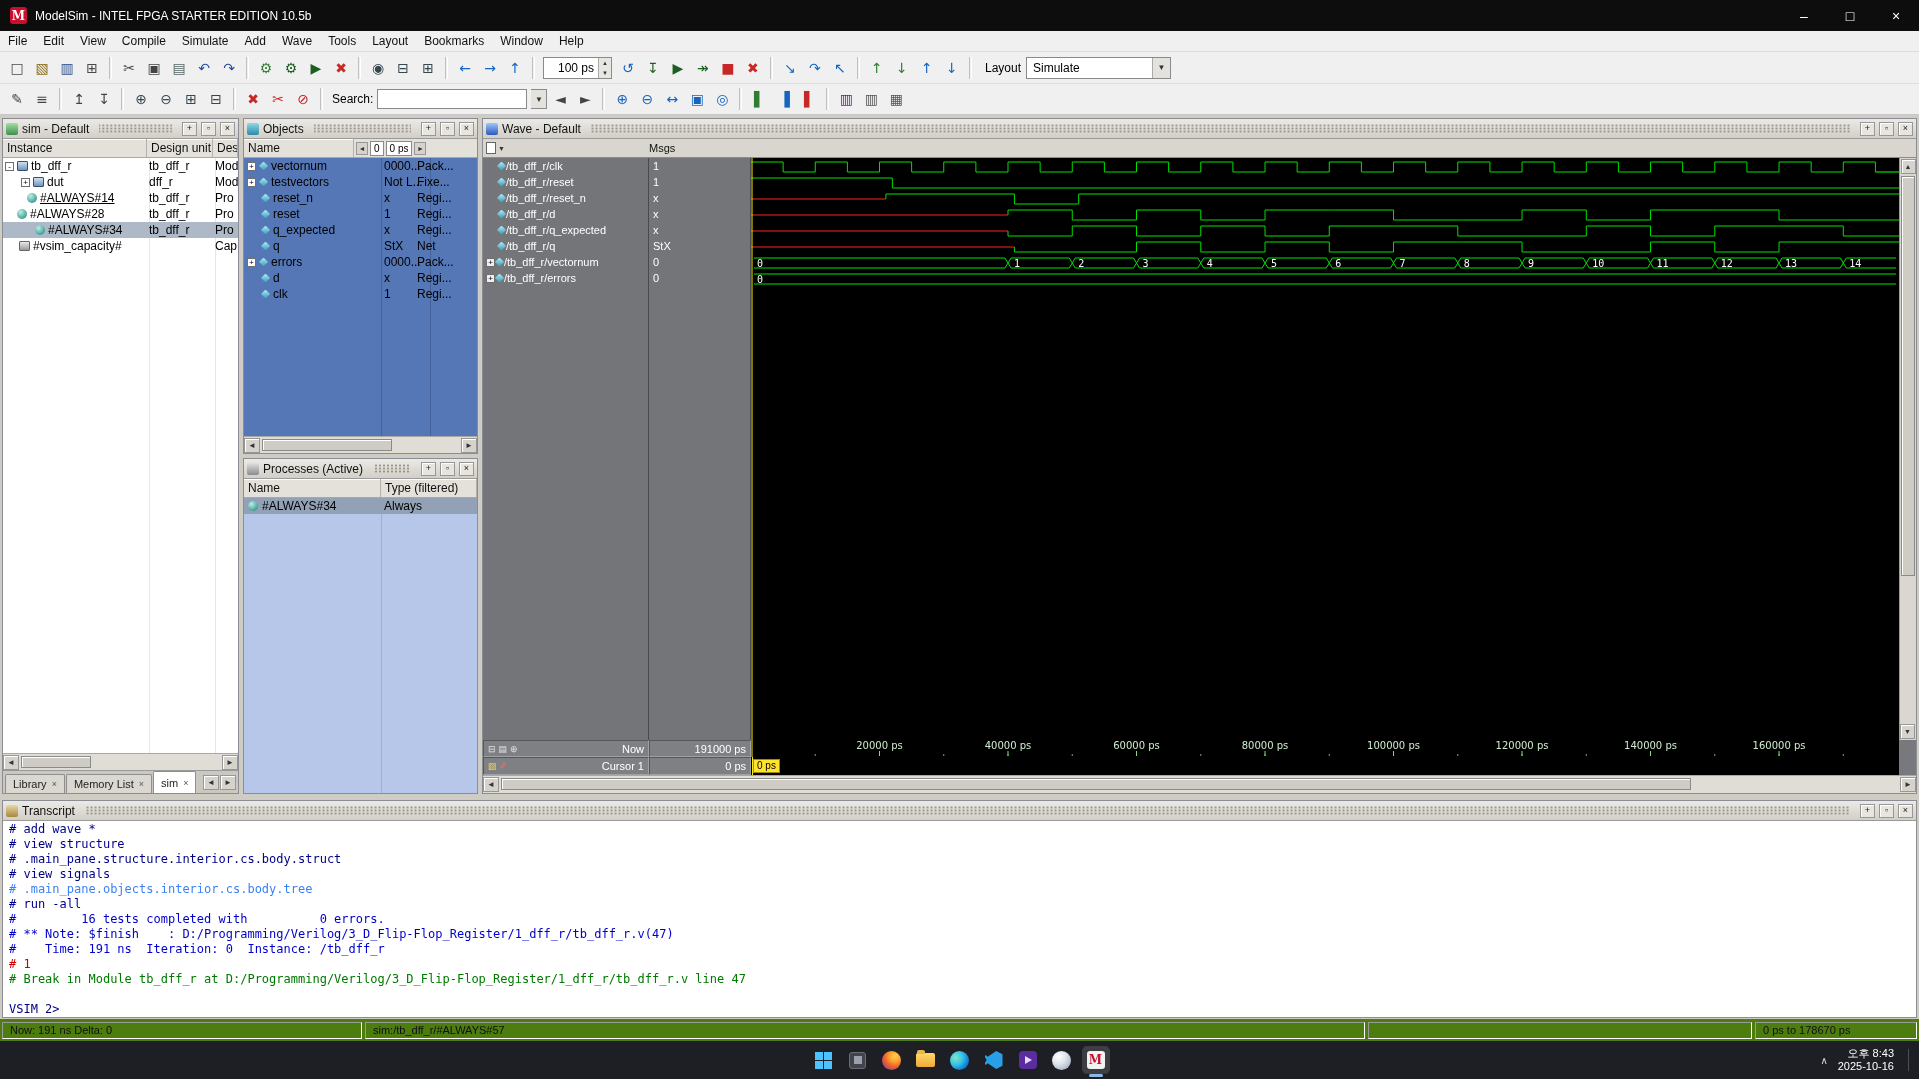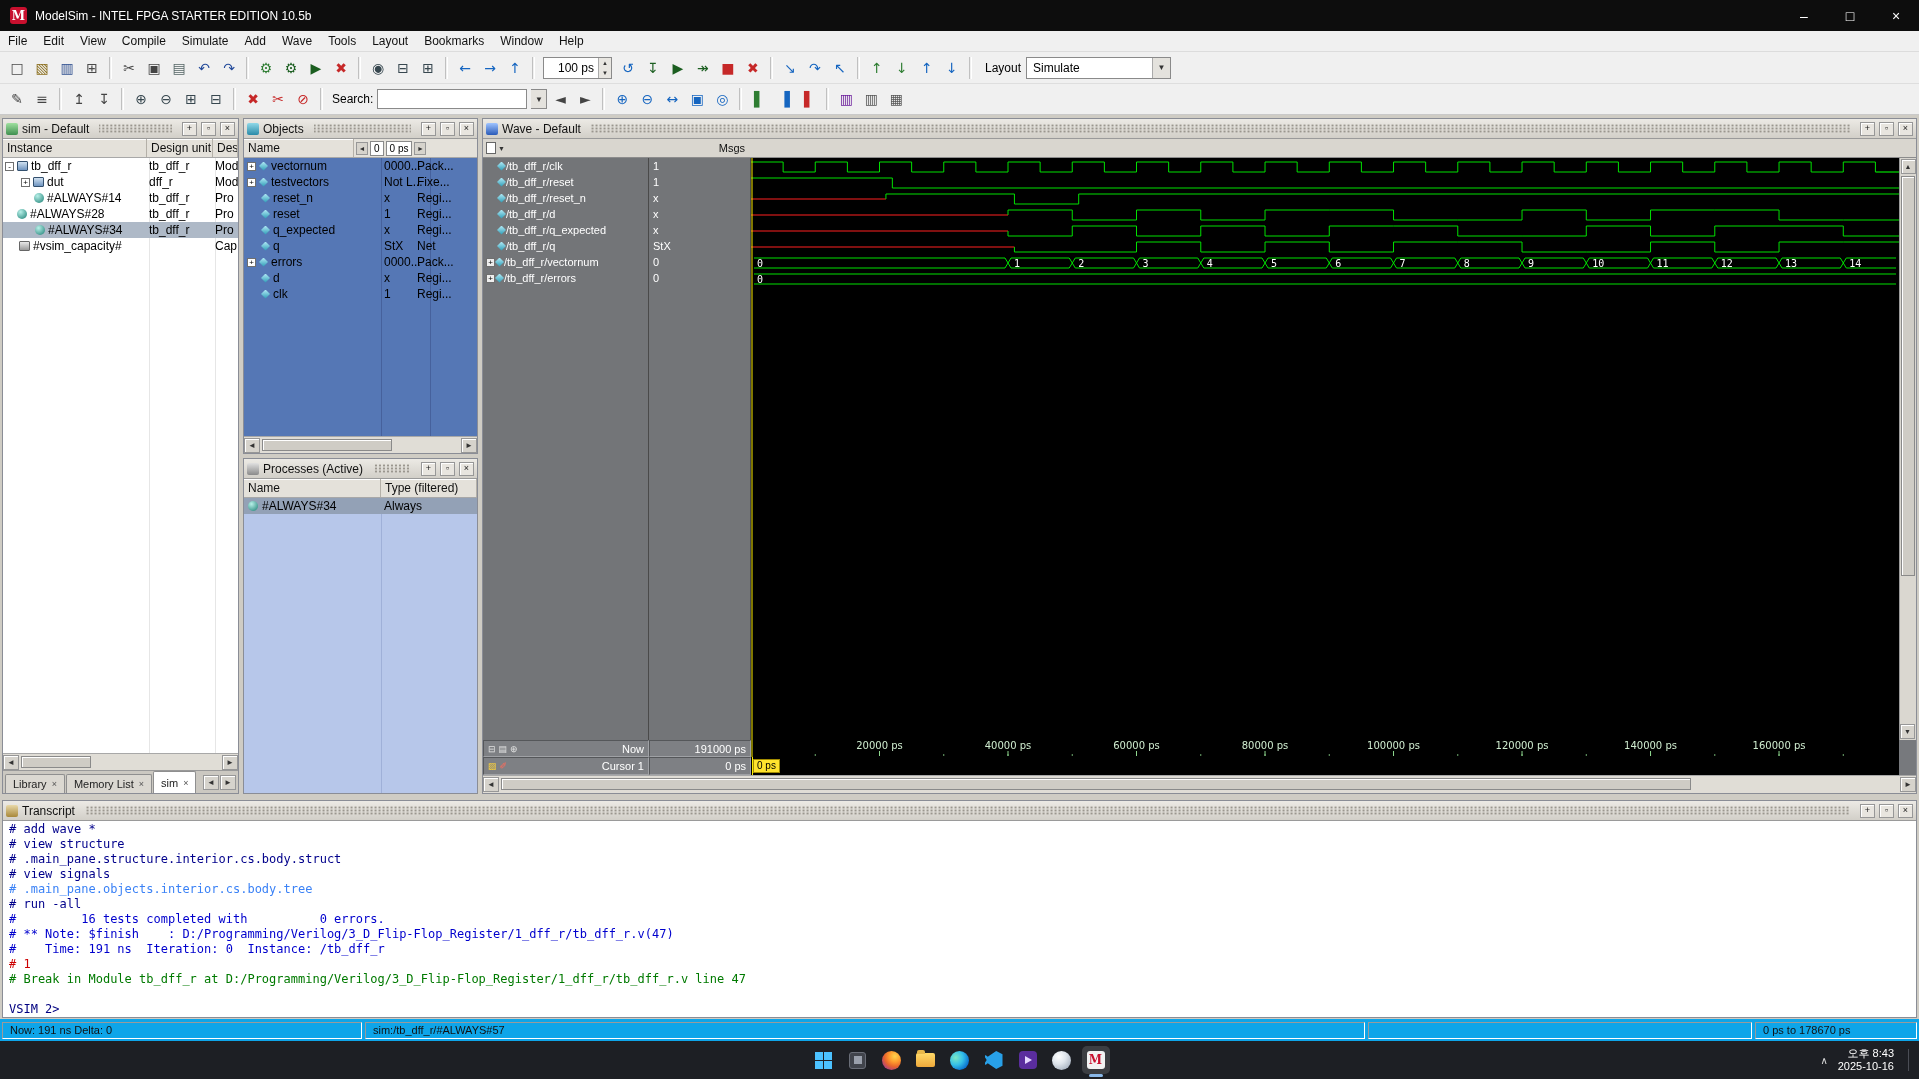--- a/index.html
+++ b/index.html
@@ -91,21 +91,21 @@
   #processes-rows{position:absolute;top:39px;left:0;right:0;bottom:0;background:#b7c7ea;overflow:hidden;}
   #processes-rows .vline{position:absolute;top:0;bottom:0;left:137px;width:1px;background:#9fb0d8;}
   .prow{height:16px;display:flex;align-items:center;gap:4px;font-size:12px;padding-left:4px;position:relative;color:#000;}
   .prow.sel{background:#93a1b6;}
   .prow .ptype{position:absolute;left:140px;}
   
   #wave-pane{left:482px;top:118px;width:1435px;height:676px;background:#77797d;}
   #wave-strip{position:absolute;top:20px;left:0;right:0;height:19px;background:#d9d6cf;border-bottom:1px solid #8c8c8c;display:flex;align-items:center;font-size:11px;padding-left:3px;color:#111;}
   .file-ico{width:10px;height:12px;background:#fff;border:1px solid #666;}
   .file-arrow{font-size:7px;margin-left:2px;color:#333;}
-  #msgs-hdr{position:absolute;left:166px;width:96px;text-align:right;}
+  #msgs-hdr{position:absolute;left:166px;width:96px;}
   #wave-body{position:absolute;top:39px;left:0;height:582px;display:flex;right:17px;}
   #wave-names{width:166px;background:#737578;border-right:1px solid #4a4a4a;color:#fff;overflow:hidden;}
   #wave-values{width:102px;background:#737578;border-right:1px solid #4a4a4a;color:#fff;overflow:hidden;}
   .wrow{height:16px;display:flex;align-items:center;gap:0;font-size:11px;padding-left:3px;white-space:nowrap;}
   .wrow .expander{background:#eee;}
   .wval{height:16px;display:flex;align-items:center;font-size:11px;padding-left:4px;}
   #wave-svg-wrap{flex:1;background:#000;position:relative;}
   #wave-vscroll{position:absolute;top:39px;right:0;width:17px;height:582px;background:#dad7d0;border-left:1px solid #9a9a9a;}
   .vs-btn{width:15px;height:15px;margin:1px auto 0;font-size:7px;text-align:center;line-height:14px;background:#d6d3cc;border:1px solid #979797;box-shadow:inset 1px 1px 0 #fff;color:#333;}
   .vs-btn.bottom{position:absolute;bottom:1px;left:0;margin:0;}
@@ -121,21 +121,21 @@
   .ci-red{color:#ff6a5a;}
   .ruler-wrap,.cursor-track{flex:1;position:relative;background:#000;overflow:hidden;}
   .cursor-line{position:absolute;left:1px;top:0;bottom:0;width:1px;background:#ffee00;}
   .cursor-tag{position:absolute;left:2px;top:2px;background:#ffe32e;border:1px solid #a08a00;color:#000;font-size:10px;line-height:12px;padding:0 3px;}
   #wave-hscroll{position:absolute;left:0;right:0;bottom:0;height:18px;}
   
   #transcript-pane{left:2px;top:800px;width:1915px;height:218px;}
   #transcript-body{position:absolute;top:20px;left:0;right:0;bottom:0;background:#fff;overflow:hidden;font-family:"DejaVu Sans Mono",monospace;font-size:12px;line-height:15px;padding:1px 6px;}
   .tline{white-space:pre;}
   
-  #statusbar{position:absolute;top:1019px;left:0;width:100%;height:22px;background:#0ea5e9;display:flex;align-items:center;padding:2px 2px;gap:3px;font-size:11px;color:#111;}
+  #statusbar{position:absolute;top:1019px;left:0;width:100%;height:22px;background:#4d7c0f;display:flex;align-items:center;padding:2px 2px;gap:3px;font-size:11px;color:#111;}
   .sb-cell{height:17px;border:1px solid;border-color:#9a9a9a #ffffff #ffffff #9a9a9a;display:flex;align-items:center;padding:0 7px;white-space:nowrap;overflow:hidden;}
   .sb-now{width:360px;}
   .sb-ctx{width:1000px;}
   .sb-fill{flex:1;}
   .sb-range{width:162px;}
   
   #taskbar{position:absolute;top:1041px;left:0;width:100%;height:38px;background:#1d1f24;color:#fff;}
   #tb-center{position:absolute;left:50%;top:0;transform:translateX(-50%);display:flex;gap:6px;align-items:center;height:100%;}
   .tb-ico{width:28px;height:28px;border-radius:5px;display:flex;align-items:center;justify-content:center;position:relative;}
   .tb-ico.active{background:rgba(255,255,255,.14);}
@@ -311,21 +311,21 @@
       <div class="trow">
         <div class="c1" style="padding-left: 18px;">
           <span class="expander">+</span>
           <span class="tico tico-module"></span>
           <span>dut</span>
         </div>
         <span class="c2">dff_r</span>
         <span class="c3">Mod</span>
       </div>
       <div class="trow">
-        <div class="c1" style="padding-left: 17px;">
+        <div class="c1" style="padding-left: 10px; text-decoration: underline;">
           <span class="expspace"></span>
           <span class="tico tico-process"></span>
           <span>#ALWAYS#14</span>
         </div>
         <span class="c2">tb_dff_r</span>
         <span class="c3">Pro</span>
       </div>
       <div class="trow">
         <div class="c1" style="">
           <span class="expspace"></span>

